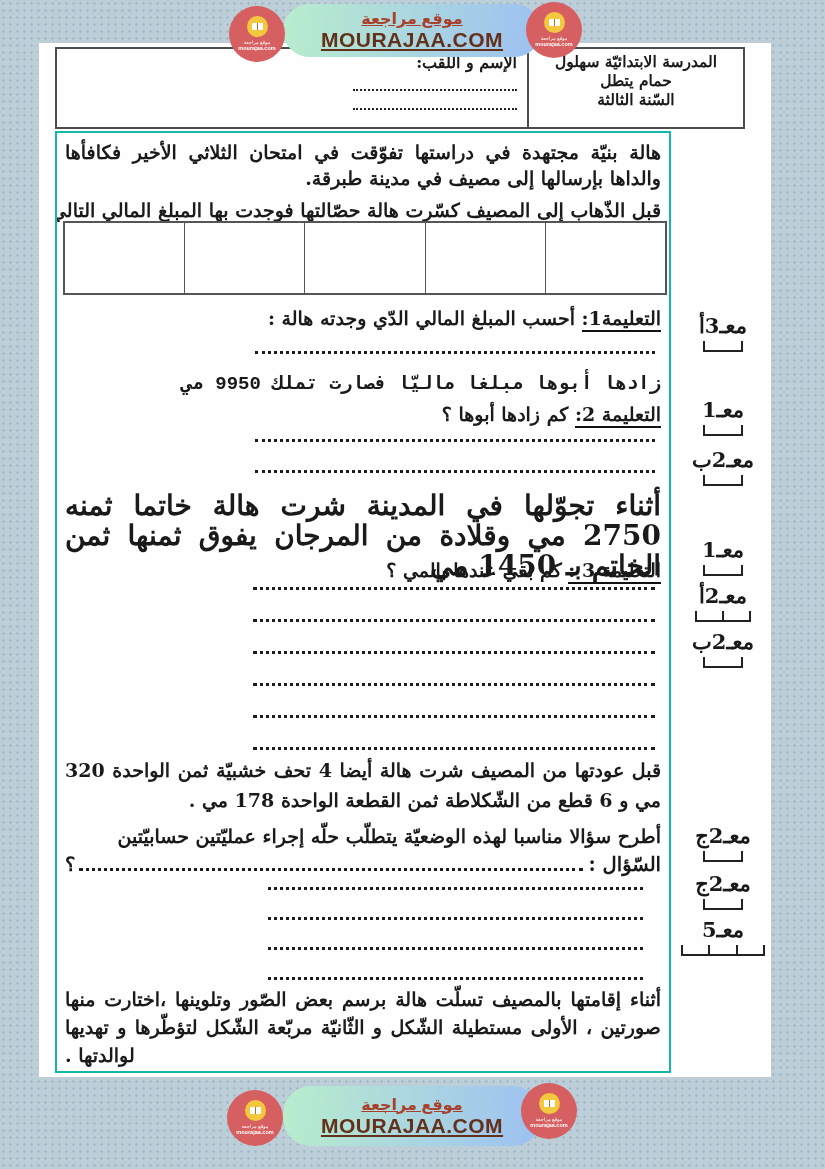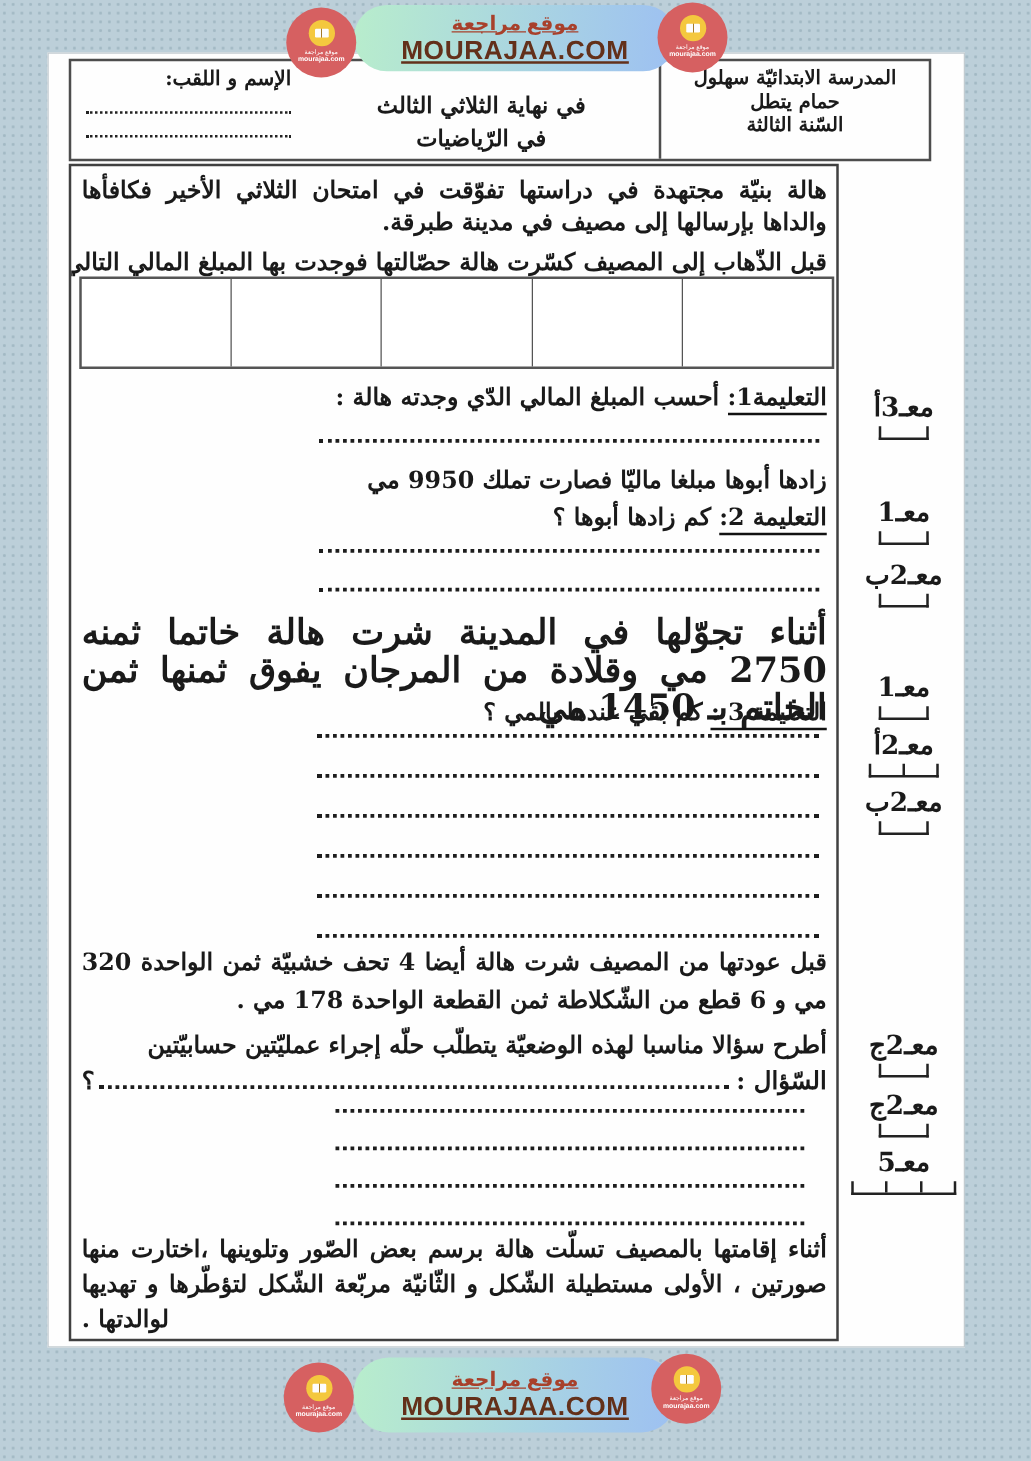--- a/index.html
+++ b/index.html
@@ -24,21 +24,21 @@
   .hdr .cell{box-sizing:border-box;}
   .cell-school{width:216px;border-left:2px solid #4d4d4d;text-align:center;
     font-size:15.5px;font-weight:700;line-height:19px;padding-top:3px;}
   .cell-exam{flex:1;text-align:center;font-size:18px;font-weight:700;
     line-height:27px;padding-top:22px;}
   .cell-name{width:186px;padding:4px 10px 0 10px;font-size:16px;font-weight:700;}
   .name-dots{height:0;border-bottom:2.5px dotted #222;margin-top:17px;width:164px;}
   
   .main-box{
     position:absolute;left:16px;top:88px;width:612px;height:938px;
-    border:2px solid #404040;box-sizing:content-box;direction:rtl;
+    border:2px solid #14b8a6;box-sizing:content-box;direction:rtl;
     position:absolute;overflow:hidden;background:#fefefe;
   }
   .blk{position:absolute;right:8px;left:8px;}
   .par{font-size:19px;font-weight:600;line-height:26px;text-align:justify;margin:0;}
   .one-line{white-space:nowrap;overflow:visible;}
   .tlabel{border-bottom:2px solid #111;padding-bottom:1px;}
   .money{
     position:absolute;top:88px;right:2px;left:6px;height:74px;
     border:2px solid #555;display:flex;direction:rtl;box-sizing:border-box;background:#fff;
   }
@@ -85,24 +85,20 @@
 <body>
 
 <div class="paper">
 
   <div class="hdr">
     <div class="cell cell-school">
       <div>المدرسة الابتدائيّة سهلول</div>
       <div>حمام يتطل</div>
       <div>السّنة الثالثة</div>
     </div>
-    <div class="cell cell-exam">
-      <div>في نهاية الثلاثي الثالث</div>
-      <div>في الرّياضيات</div>
-    </div>
     <div class="cell cell-name" dir="rtl">
       <div>الإسم و اللقب:</div>
       <div class="name-dots"></div>
       <div class="name-dots"></div>
     </div>
   </div>
 
   <div class="main-box">
 
     <div class="blk" style="top:6px;">
@@ -117,21 +113,21 @@
       <div class="mcell"></div>
       <div class="mcell"></div>
     </div>
 
     <div class="blk par one-line" style="top:172px;">
       <span class="tlabel">التعليمة1:</span><span> أحسب المبلغ المالي الدّي وجدته هالة :</span>
     </div>
 
     <div class="dline" style="position:absolute;top:218px;right:14px;width:400px;"></div>
 
-    <p class="blk par one-line" style="top:238px;">زادها أبوها مبلغا ماليّا فصارت تملك 9950 مي</p>
+    <p class="blk par one-line" style="top:238px;font-family:Liberation Mono, monospace;">زادها أبوها مبلغا ماليّا فصارت تملك 9950 مي</p>
 
     <div class="blk par one-line" style="top:268px;">
       <span class="tlabel">التعليمة 2:</span><span> كم زادها أبوها ؟</span>
     </div>
 
     <div style="position:absolute;top:306px;right:14px;width:400px;">
       <div class="dline" style="margin-bottom:28px;"></div>
       <div class="dline"></div>
     </div>
 

